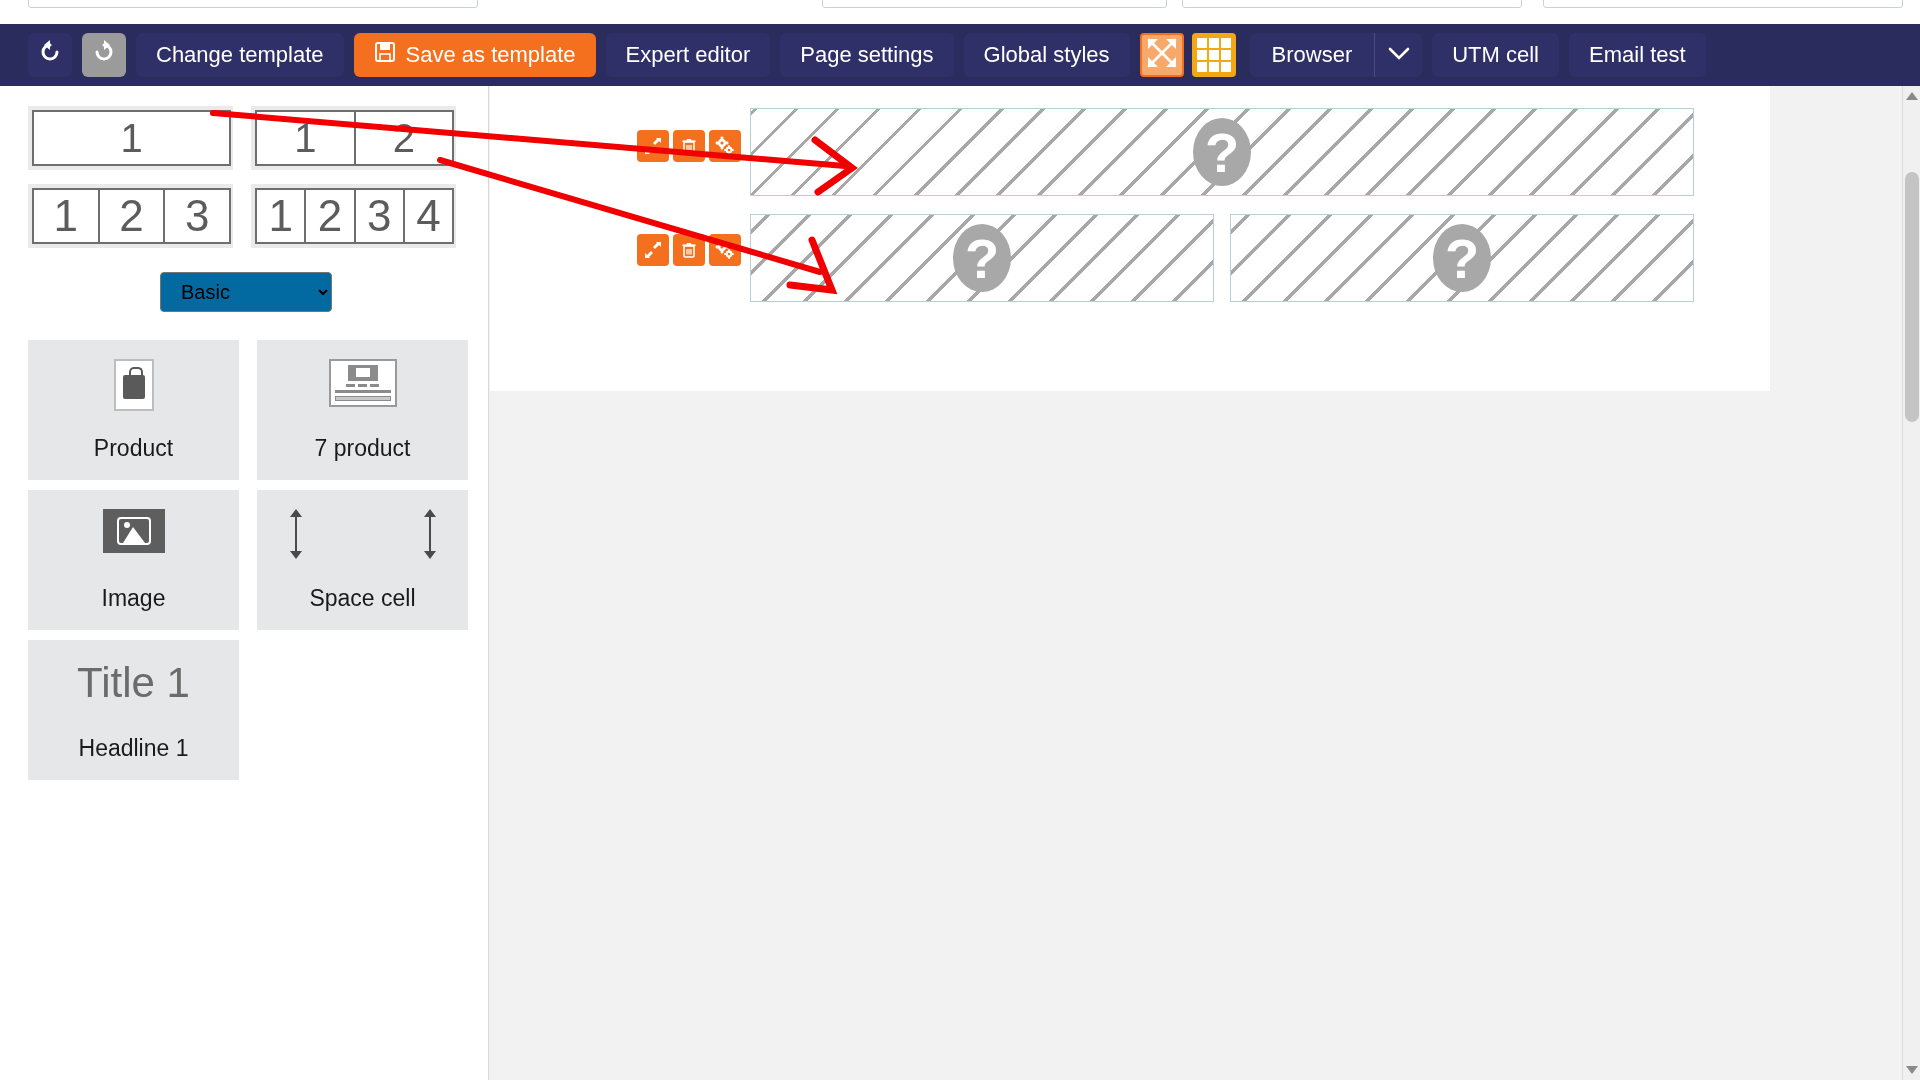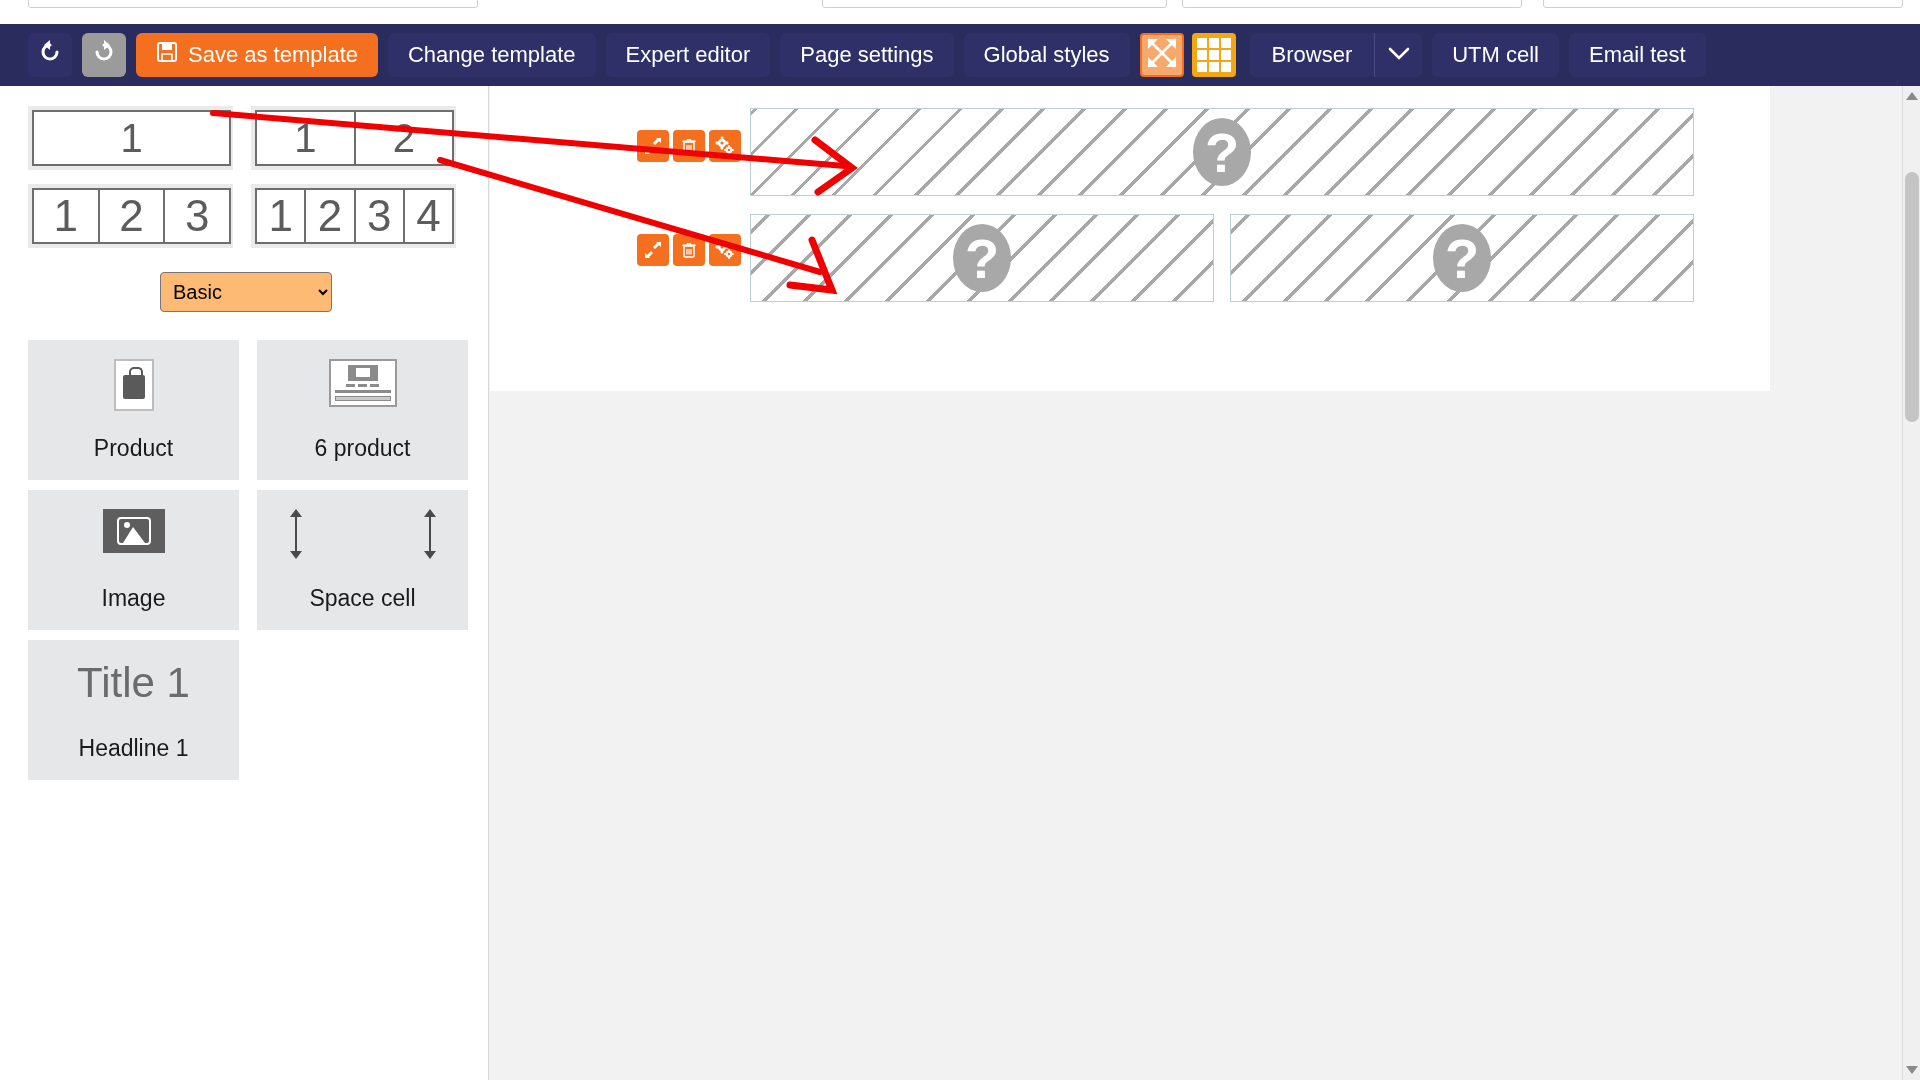--- a/index.html
+++ b/index.html
@@ -97,21 +97,21 @@
     height: 56px; display:flex; align-items:center; justify-content:center;
     font-size: 40px; color: #5c5c5c; font-family:"Liberation Sans", sans-serif;
     margin-right: -2px;
   }
   .tmpl-card.r2 .cell { font-size: 44px; }
 
   .select-wrap { margin: 24px auto 0; width: 172px; }
   .basic-select {
     width: 172px; height: 40px; font-size: 20px;
     border: 1px solid #767676; border-radius: 4px;
-    background: #fdba74; color: #000; padding: 0 8px;
+    background: #0369a1; color: #000; padding: 0 16px;
     font-family: "Liberation Sans", sans-serif;
   }
 
   .comp-grid {
     display: grid; grid-template-columns: 211px 211px; gap: 10px 18px;
     margin-top: 28px; margin-left: 12px;
   }
   .comp-tile {
     background: #e6e7e9; height: 140px; cursor: pointer;
     display:flex; flex-direction:column; align-items:center; justify-content:center;
@@ -237,35 +237,35 @@
     </span>
   </button>
 
   <button class="tb-btn tb-icon-btn gray">
     <span>
       <svg width="26" height="26" viewBox="0 0 26 26">
         <path d="M13 6 A7 7 0 1 1 6 13" fill="none" stroke="#fff" stroke-width="3" stroke-linecap="round"></path>
         <polygon points="13,1 13,11 19,6" fill="#fff"></polygon>
       </svg>
     </span>
+  </button>
+
+  <button class="tb-btn">
+    <span>Change template</span>
   </button>
 
   <button class="tb-btn orange">
     <span>
       <svg width="22" height="22" viewBox="0 0 22 22">
         <rect x="2" y="2" width="18" height="18" rx="2" fill="none" stroke="#fff" stroke-width="2"></rect>
         <rect x="6" y="2" width="10" height="7" fill="#fff"></rect>
         <rect x="6" y="13" width="10" height="7" fill="none" stroke="#fff" stroke-width="1.6"></rect>
       </svg>
     </span>
     <span class="lbl">Save as template</span>
-  </button>
-
-  <button class="tb-btn">
-    <span>Change template</span>
   </button>
 
   <button class="tb-btn">
     <span>Expert editor</span>
   </button>
 
   <button class="tb-btn">
     <span>Page settings</span>
   </button>
 
@@ -377,21 +377,21 @@
               </div>
             <div class="dots">
                 <i></i>
                 <i></i>
                 <i></i>
               </div>
             <div class="bar"></div>
             <div class="bar2"></div>
           </div>
         </div>
-        <div class="label">6 product</div>
+        <div class="label">7 product</div>
       </div>
 
 
       <div class="comp-tile">
         <div class="comp-art">
           <div class="ic-image">
               <div class="frame">
                 <span class="dot"></span>
               </div>
             </div>

